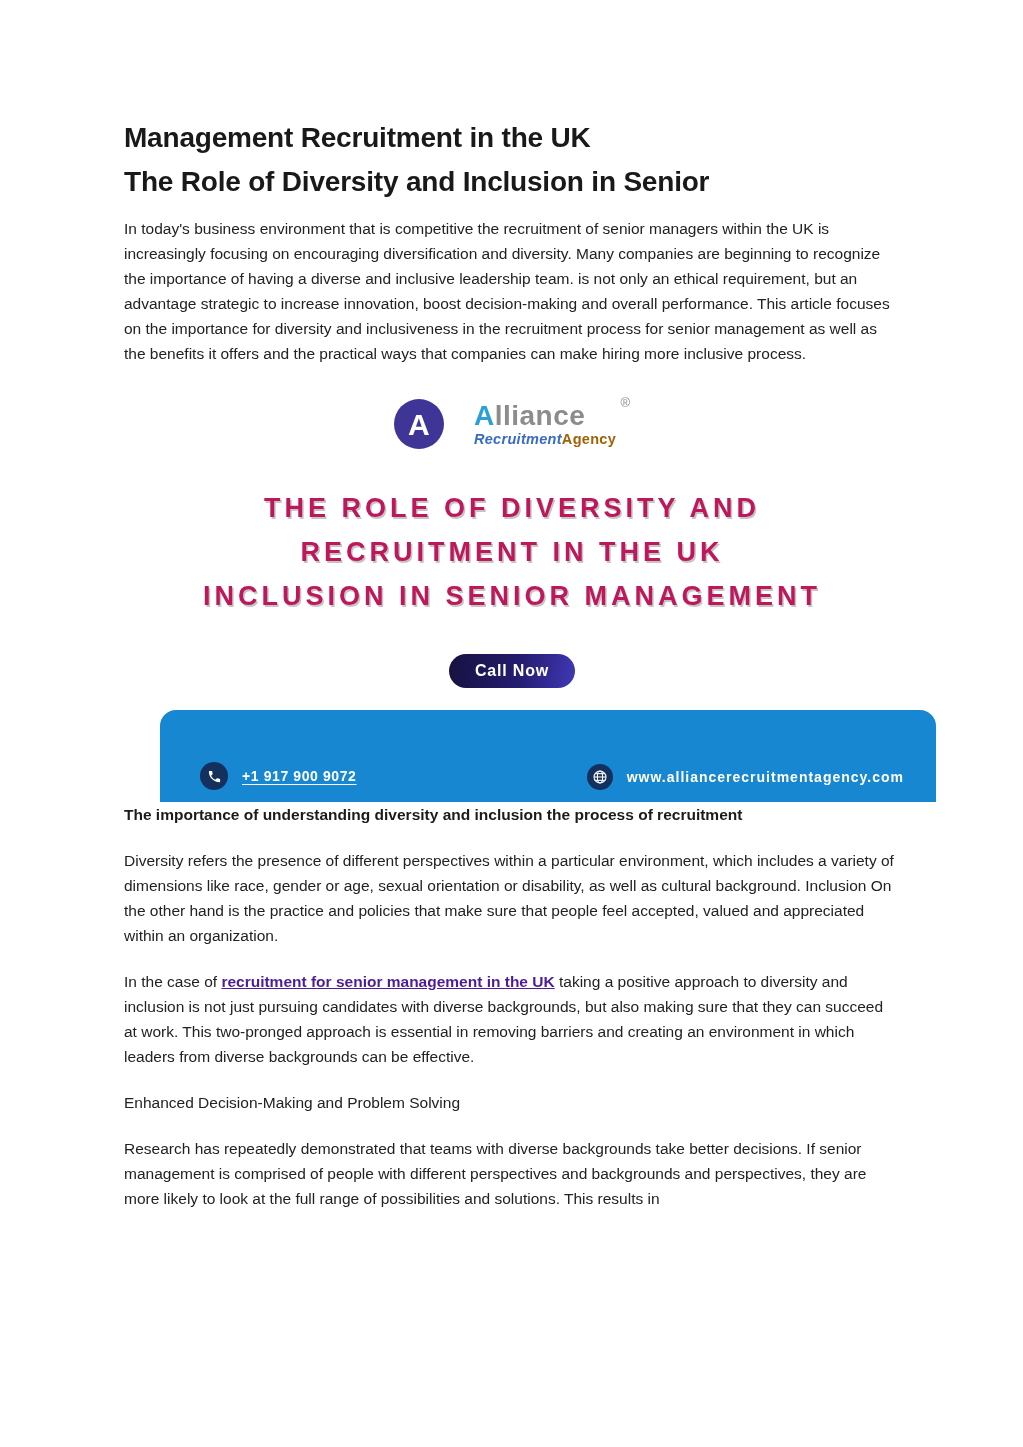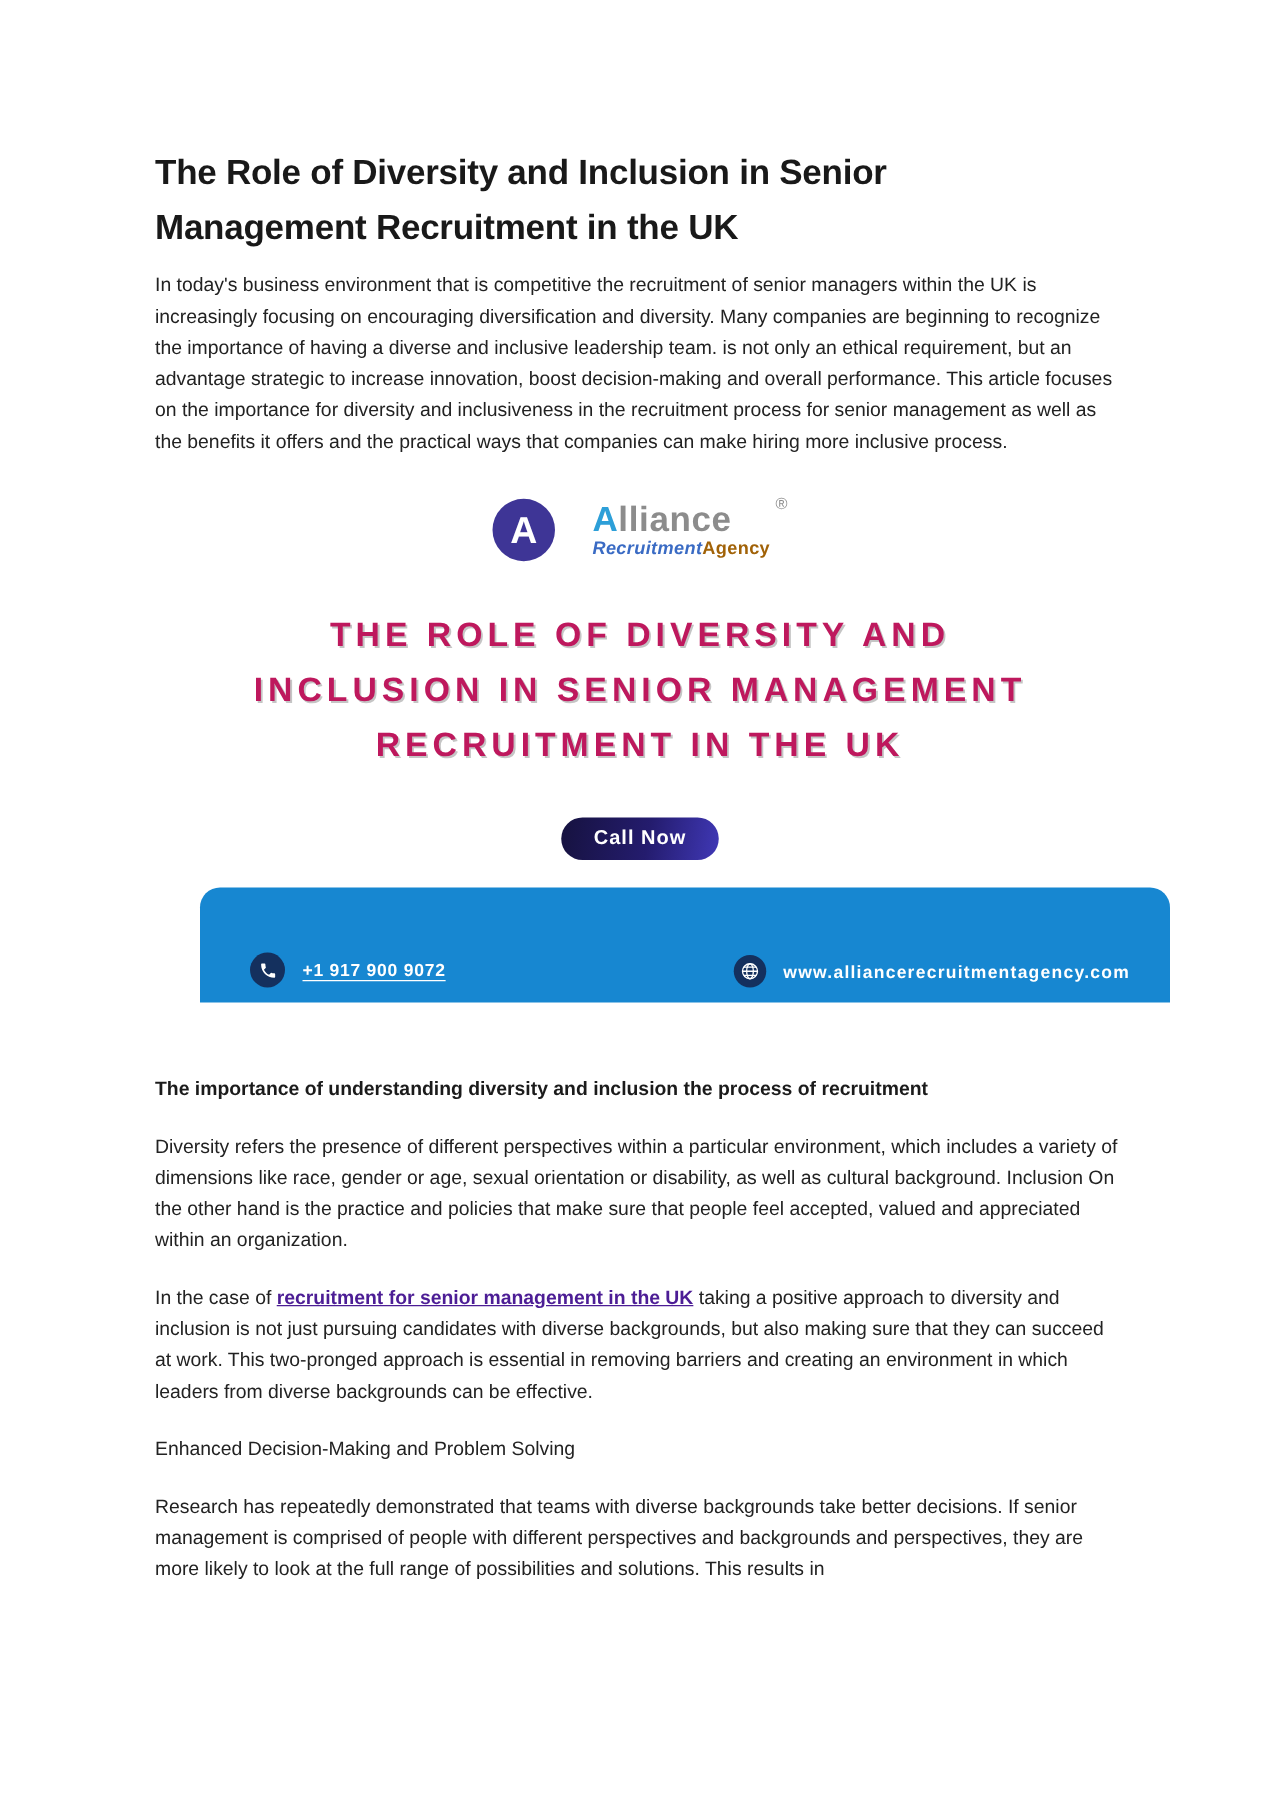--- a/index.html
+++ b/index.html
@@ -158,31 +158,31 @@
     text-decoration: underline;
     text-underline-offset: 3px;
   }
   .site-text {
     color: #ffffff;
     font-size: 14px;
     font-weight: 700;
     letter-spacing: 1px;
   }
   
-  .after-banner { margin-top: 57px; }
+  .after-banner { }
   .mt-sect { margin-top: 21px; }
 </style>
 </head>
 <body>
 
 <div class="content">
 
   <h1 class="doc-title">
+    <div>Management Recruitment in the UK</div>
     <div>The Role of Diversity and Inclusion in Senior</div>
-    <div>Management Recruitment in the UK</div>
   </h1>
 
   <p class="para">In today's business environment that is competitive the recruitment of senior managers within the UK is increasingly focusing on encouraging diversification and diversity. Many companies are beginning to recognize the importance of having a diverse and inclusive leadership team. is not only an ethical requirement, but an advantage strategic to increase innovation, boost decision-making and overall performance. This article focuses on the importance for diversity and inclusiveness in the recruitment process for senior management as well as the benefits it offers and the practical ways that companies can make hiring more inclusive process.</p>
 
   <div class="banner">
 
     <div class="logo-row">
       <div class="logo-circle">
         <span>A</span>
       </div>
@@ -192,22 +192,22 @@
         </div>
         <span class="logo-reg">®</span>
         <div class="logo-sub">
           <span class="ls-first">Recruitment</span><span class="ls-rest">Agency</span>
         </div>
       </div>
     </div>
 
     <div class="banner-heading">
       <div>THE ROLE OF DIVERSITY AND</div>
+      <div>RECRUITMENT IN THE UK</div>
       <div>INCLUSION IN SENIOR MANAGEMENT</div>
-      <div>RECRUITMENT IN THE UK</div>
     </div>
 
     <div class="call-row">
       <button class="call-btn">Call Now</button>
     </div>
 
     <div class="blue-bar">
       <div class="contact-group">
         <div class="icon-circle">
           <svg width="15" height="15" viewBox="0 0 24 24">

